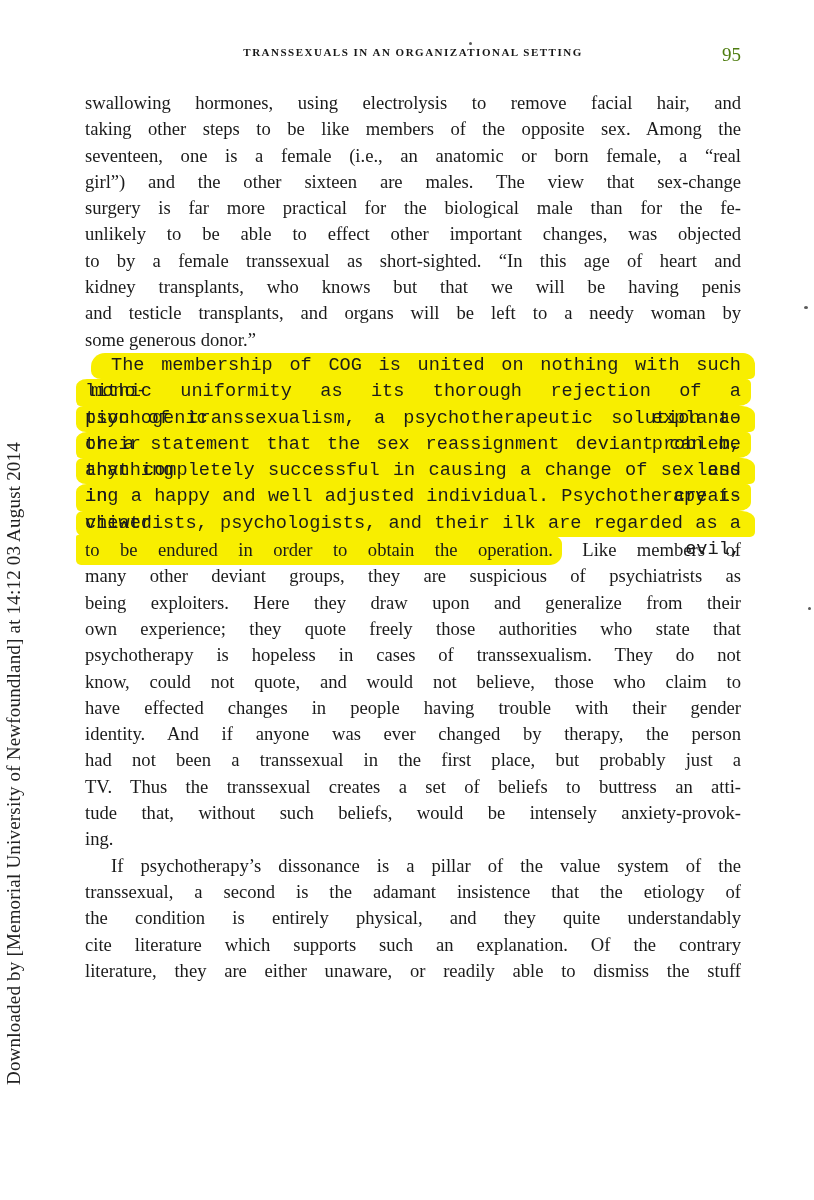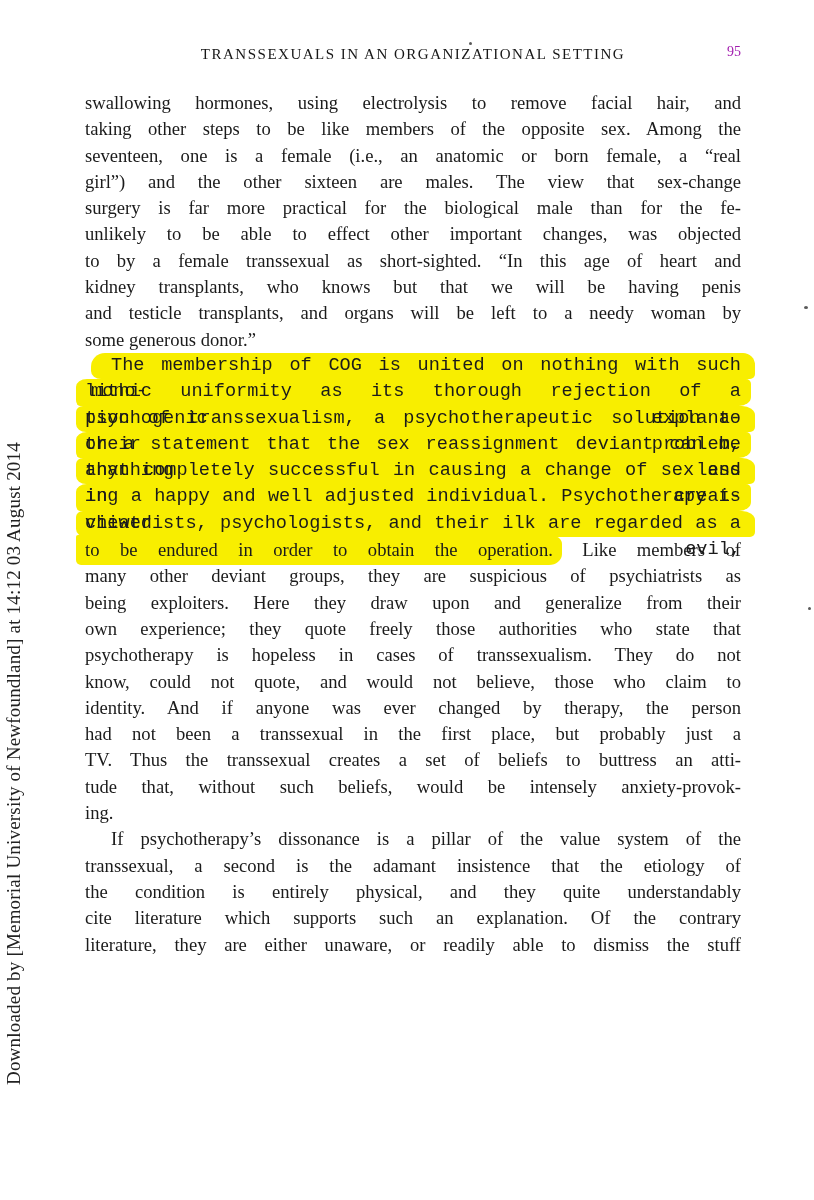--- a/index.html
+++ b/index.html
@@ -20,27 +20,27 @@
   .page{position:absolute;inset:0;}
 
   
   .page-header{
     position:absolute;
     top:46px;left:85px;width:656px;height:22px;
   }
   .header-title{
     position:absolute;left:50%;transform:translateX(-50%);
     white-space:nowrap;
-    font-size:15px;font-weight:normal;
+    font-size:11px;font-weight:bold;
     letter-spacing:1.5px;
     color:#171717;
   }
   .header-pagenum{
     position:absolute;right:0;top:-2px;
-    font-size:14px;color:#a21caf;
+    font-size:19px;color:#4d7c0f;
   }
 
   
   .text-block{
     position:absolute;
     top:90px;left:85px;width:656px;
   }
   .line{
     font-size:18.6px;
     line-height:26.3px;
@@ -126,20 +126,21 @@
       <div class="line hl">or a statement that the sex reassignment deviant can be anything less</div>
       <div class="line hl">than completely successful in causing a change of sex and in creat-</div>
       <div class="line hl">ing a happy and well adjusted individual. Psychotherapy is viewed</div>
       <div class="line hl">chiatrists, psychologists, and their ilk are regarded as a necessary evil,</div>
       <div class="line"><span class="hl-span">to be endured in order to obtain the operation.</span> Like members of</div>
       <div class="line">many other deviant groups, they are suspicious of psychiatrists as</div>
       <div class="line">being exploiters. Here they draw upon and generalize from their</div>
       <div class="line">own experience; they quote freely those authorities who state that</div>
       <div class="line">psychotherapy is hopeless in cases of transsexualism. They do not</div>
       <div class="line">know, could not quote, and would not believe, those who claim to</div>
+      <div class="line">have effected changes in people having trouble with their gender</div>
       <div class="line">identity. And if anyone was ever changed by therapy, the person</div>
       <div class="line">had not been a transsexual in the first place, but probably just a</div>
       <div class="line">TV. Thus the transsexual creates a set of beliefs to buttress an atti-</div>
       <div class="line">tude that, without such beliefs, would be intensely anxiety-provok-</div>
       <div class="line left">ing.</div>
       <div class="line indent">If psychotherapy’s dissonance is a pillar of the value system of the</div>
       <div class="line">transsexual, a second is the adamant insistence that the etiology of</div>
       <div class="line">the condition is entirely physical, and they quite understandably</div>
       <div class="line">cite literature which supports such an explanation. Of the contrary</div>
       <div class="line">literature, they are either unaware, or readily able to dismiss the stuff</div>

